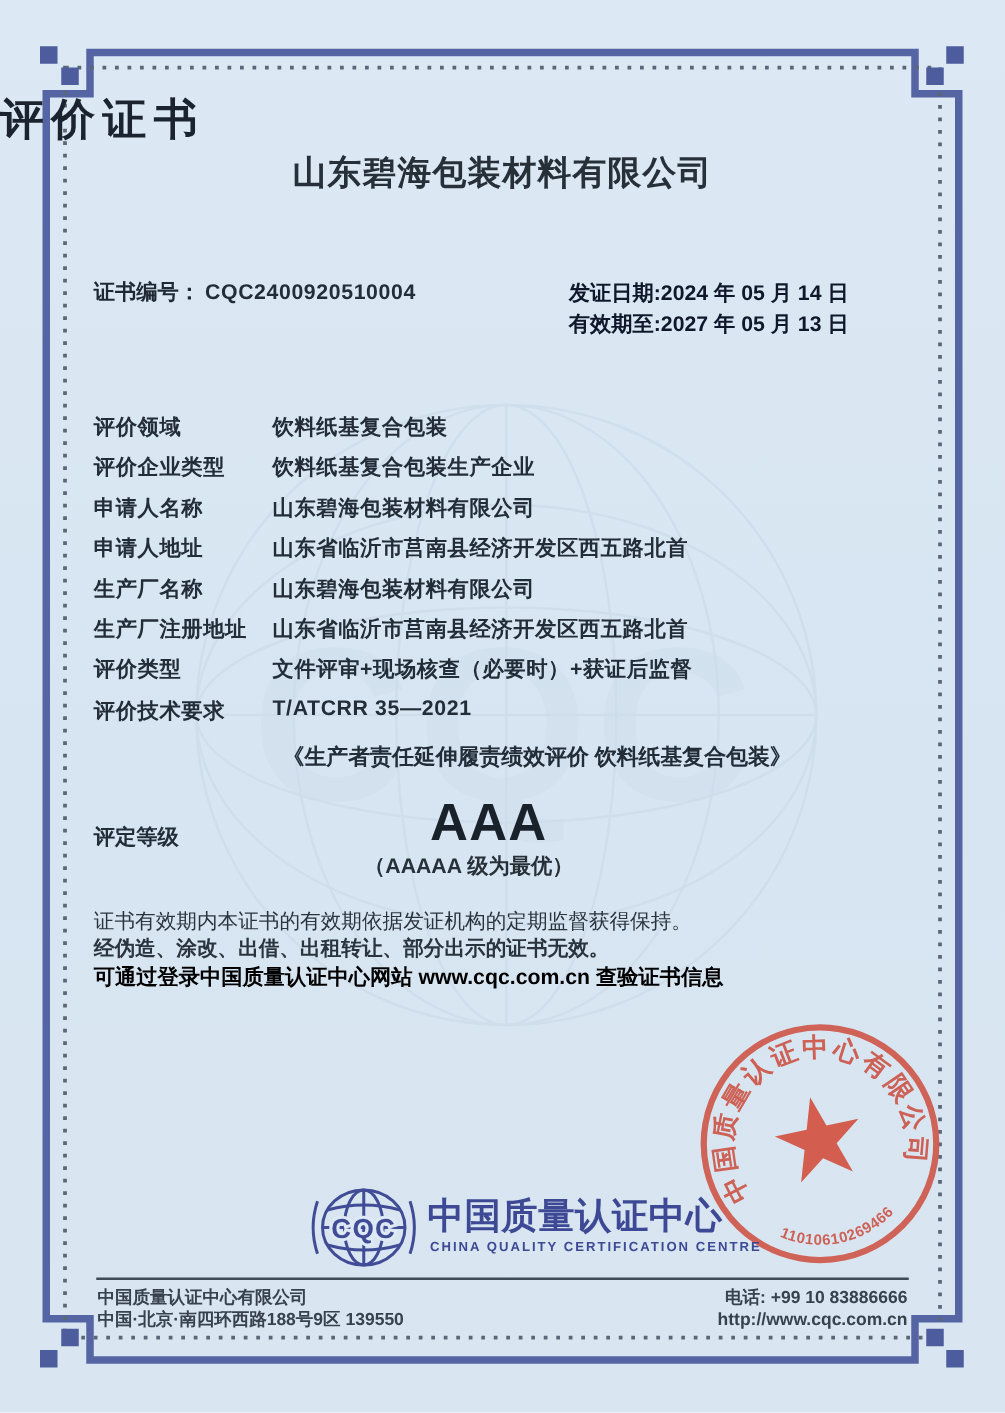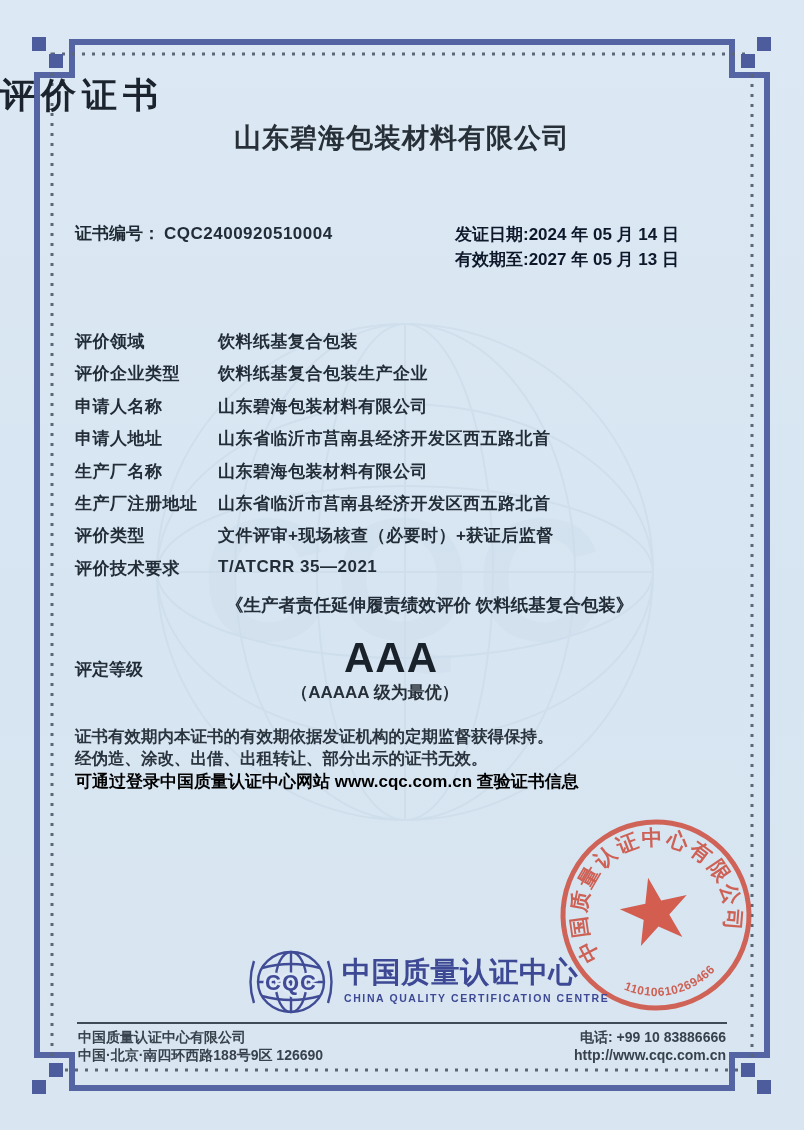--- a/index.html
+++ b/index.html
@@ -29,21 +29,21 @@
   .flabel{position:absolute;left:0;top:0;letter-spacing:.5px;}
   .fvalue{position:absolute;left:143px;top:0;letter-spacing:.5px;}
   .standard{left:226px;top:593px;font-size:17.5px;font-weight:600;color:#222d38;}
   
   .rating-label{left:75px;top:658px;font-size:17px;font-weight:600;color:#222d38;}
   .grade{left:166px;top:634px;width:450px;text-align:center;
     font-size:42px;font-weight:800;letter-spacing:1px;color:#19222b;font-stretch:condensed;}
   .grade-note{left:150px;top:681px;width:450px;text-align:center;
     font-size:17px;font-weight:700;color:#273039;}
   
-  .note1{left:75px;top:726px;font-size:16.5px;font-weight:700;color:#2a343e;}
+  .note1{left:75px;top:726px;font-size:16.5px;font-weight:400;color:#2a343e;}
   .note2{left:75px;top:748px;font-size:16.5px;font-weight:600;color:#2a343e;}
   .note3{left:75px;top:770px;font-size:17px;font-weight:600;color:#000000;}
   
   .logo-globe{left:246px;top:948px;}
   .issuer-cn{left:342px;top:953px;font-size:29px;font-weight:700;letter-spacing:.5px;color:#3d4994;}
   .issuer-en{left:344px;top:992px;font-size:10.5px;font-weight:700;letter-spacing:1.6px;color:#3d4994;}
   
   .footer-rule{left:77px;top:1022px;width:650px;height:2px;background:#3f4b57;}
   .footer{left:78px;top:1029px;width:648px;display:flex;justify-content:space-between;
     font-size:14px;font-weight:600;color:#37424d;line-height:17.5px;}
@@ -170,19 +170,19 @@
   </g>
   <text x="45" y="42" text-anchor="middle" font-size="22" font-weight="800" letter-spacing="1" fill="#414c96" stroke="#dde9f4" stroke-width="5" paint-order="stroke">CQC</text>
 </svg>
 <div class="abs issuer-cn">中国质量认证中心</div>
 <div class="abs issuer-en">CHINA QUALITY CERTIFICATION CENTRE</div>
 
 <div class="abs footer-rule"></div>
 <div class="abs footer">
   <div class="left">
     <div>中国质量认证中心有限公司</div>
-    <div>中国·北京·南四环西路188号9区  126690</div>
+    <div>中国·北京·南四环西路188号9区  139550</div>
   </div>
   <div class="right">
     <div>电话: +99 10 83886666</div>
     <div>http://www.cqc.com.cn</div>
   </div>
 </div>
 
 </body></html>

